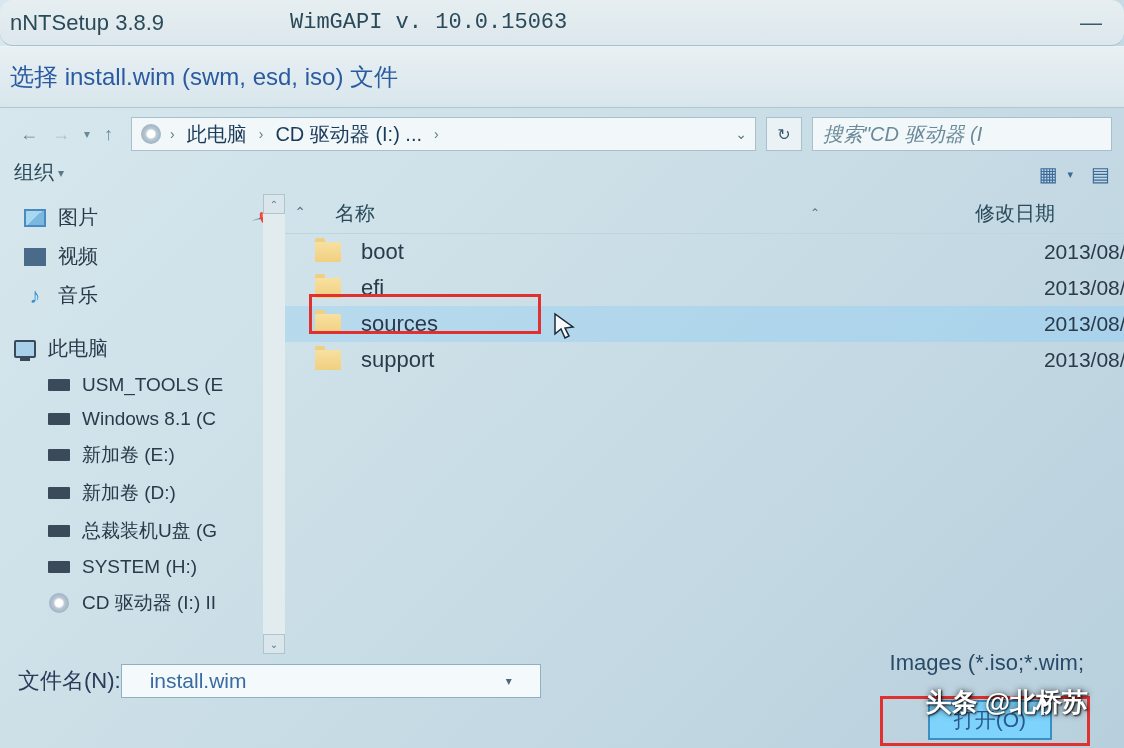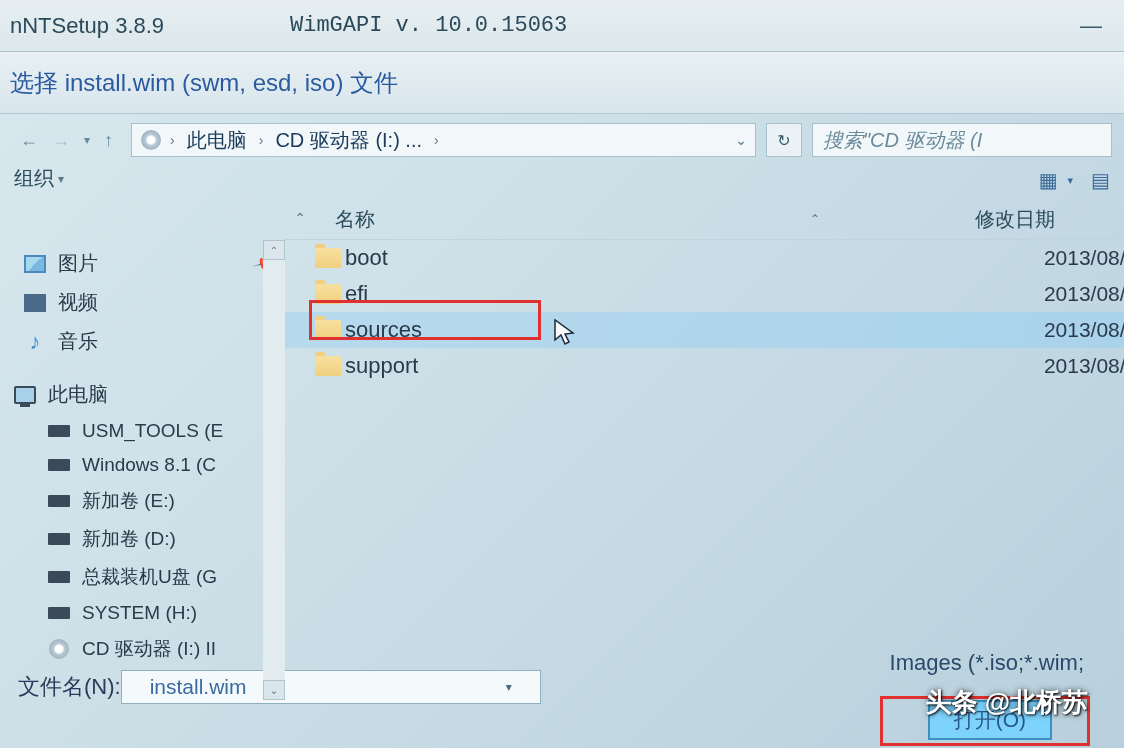--- a/index.html
+++ b/index.html
@@ -5,28 +5,29 @@
     * { box-sizing: border-box; margin: 0; padding: 0; }
     body {
       width: 1124px;
       height: 748px;
       font-family: "Microsoft YaHei", "Segoe UI", Arial, sans-serif;
       background: linear-gradient(135deg, #d8e8ee 0%, #cde0e8 40%, #b8d0dd 100%);
       overflow: hidden;
       position: relative;
     }
     .window-titlebar {
-      height: 52px;
+      height: 46px;
       background: linear-gradient(to bottom, #e6eef1, #dde8ec);
       display: flex;
       align-items: center;
       padding: 0 10px;
       color: #2a4a5a;
       font-size: 22px;
       border-bottom: 1px solid #a8c0ca;
+      border-radius: 13px;
     }
     .titlebar-left { flex: 0 0 280px; }
     .titlebar-center { flex: 1; color: #2a4a5a; font-weight: 300; font-family: Liberation Mono, monospace; }
     .titlebar-actions { display: flex; gap: 2px; }
     .titlebar-btn {
       width: 46px; height: 28px;
       display: flex; align-items: center; justify-content: center;
       color: #3a5a6a;
     }
     .dialog-title {
@@ -138,37 +139,37 @@
     .col-name { width: 340px; padding-left: 20px; }
     .col-date { width: 180px; }
     .file-row {
       display: flex;
       align-items: center;
       padding: 4px 0;
       font-size: 22px;
       color: #2a3a4a;
       height: 36px;
     }
-    .file-row .fname { display: flex; align-items: center; gap: 4px; width: 520px; padding-left: 30px; }
+    .file-row .fname { display: flex; align-items: center; gap: 20px; width: 520px; padding-left: 30px; }
     .file-row .fdate { width: 180px; text-align: right; padding-right: 6px; font-size: 21px; }
     .folder-ico { width: 26px; height: 20px; background: linear-gradient(to bottom,#f8e0a0,#f0d080); border-radius: 2px 2px 0 0; position: relative; }
     .folder-ico::before { content:''; position:absolute; top:-4px; left:0; width:10px; height:4px; background:#f0d080; border-radius:2px 2px 0 0; }
     .file-row.selected { background: linear-gradient(to right, rgba(160,210,240,0.5), rgba(160,210,240,0.7)); }
     .red-box {
       position: absolute;
       border: 3px solid #e03030;
       pointer-events: none;
     }
     .cursor-img {
       position: absolute;
       font-size: 26px;
       color: #1a2a3a;
       pointer-events: none;
     }
-    .sidebar-wrap { position: relative; height: 460px; margin-top: 40px; }
+    .sidebar-wrap { position: relative; height: 460px; }
     .sidebar-scroll { position: absolute; right: 0; top: 0; bottom: 0; width: 22px; display: flex; flex-direction: column; }
     .sb-btn { height: 20px; background: #dae6ec; border: 1px solid #b0c4ce; display:flex;align-items:center;justify-content:center;font-size:10px;color:#5a7a8a; }
     .sb-track { flex:1; background:#e2ecef; }
     .bottom-bar {
       display: flex;
       align-items: center;
       padding: 10px 18px;
       font-size: 22px;
       color: #2a3a5a;
       gap: 0;

